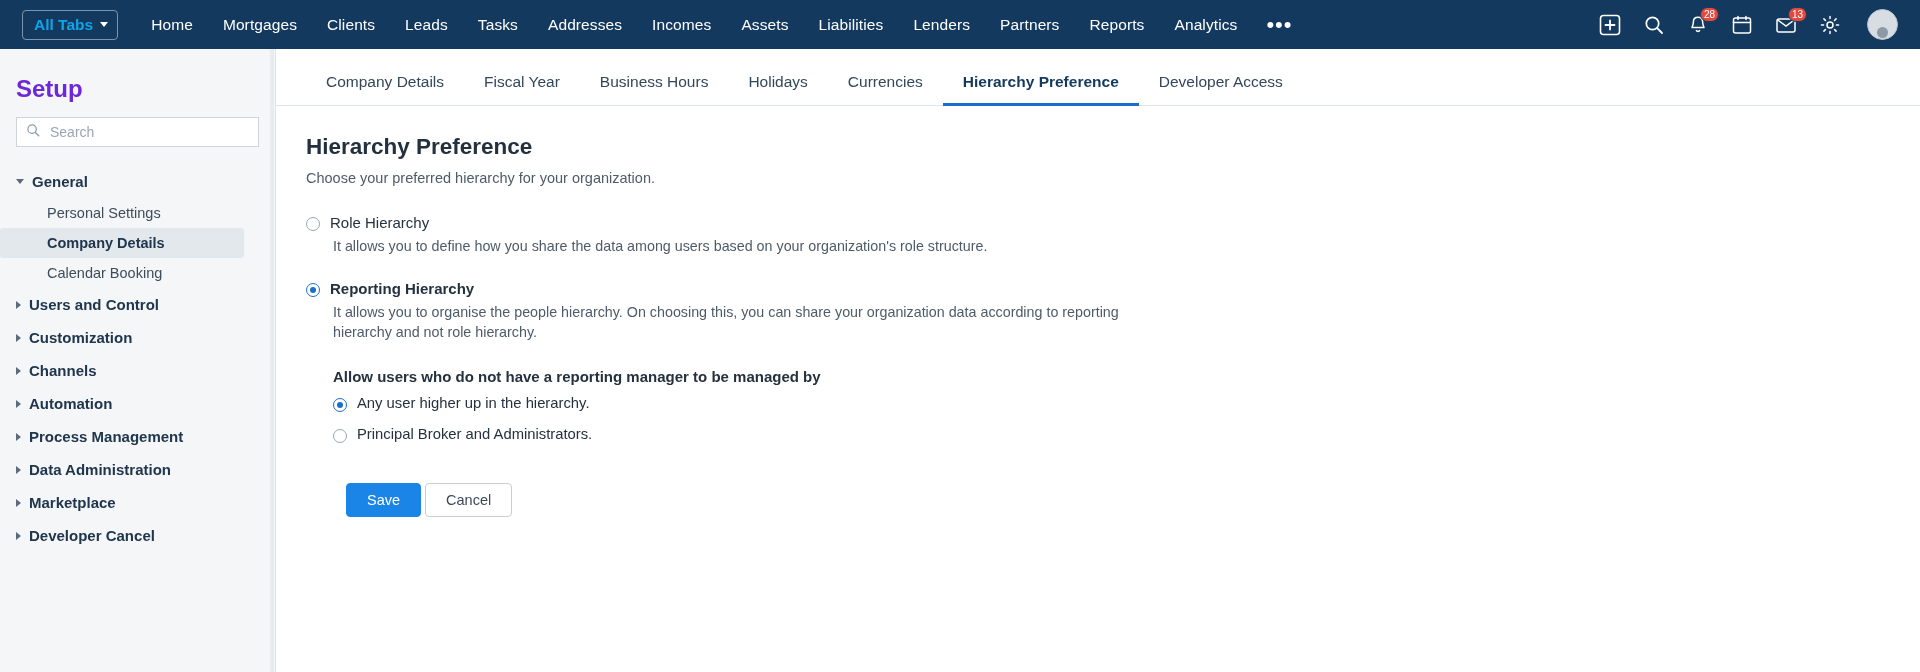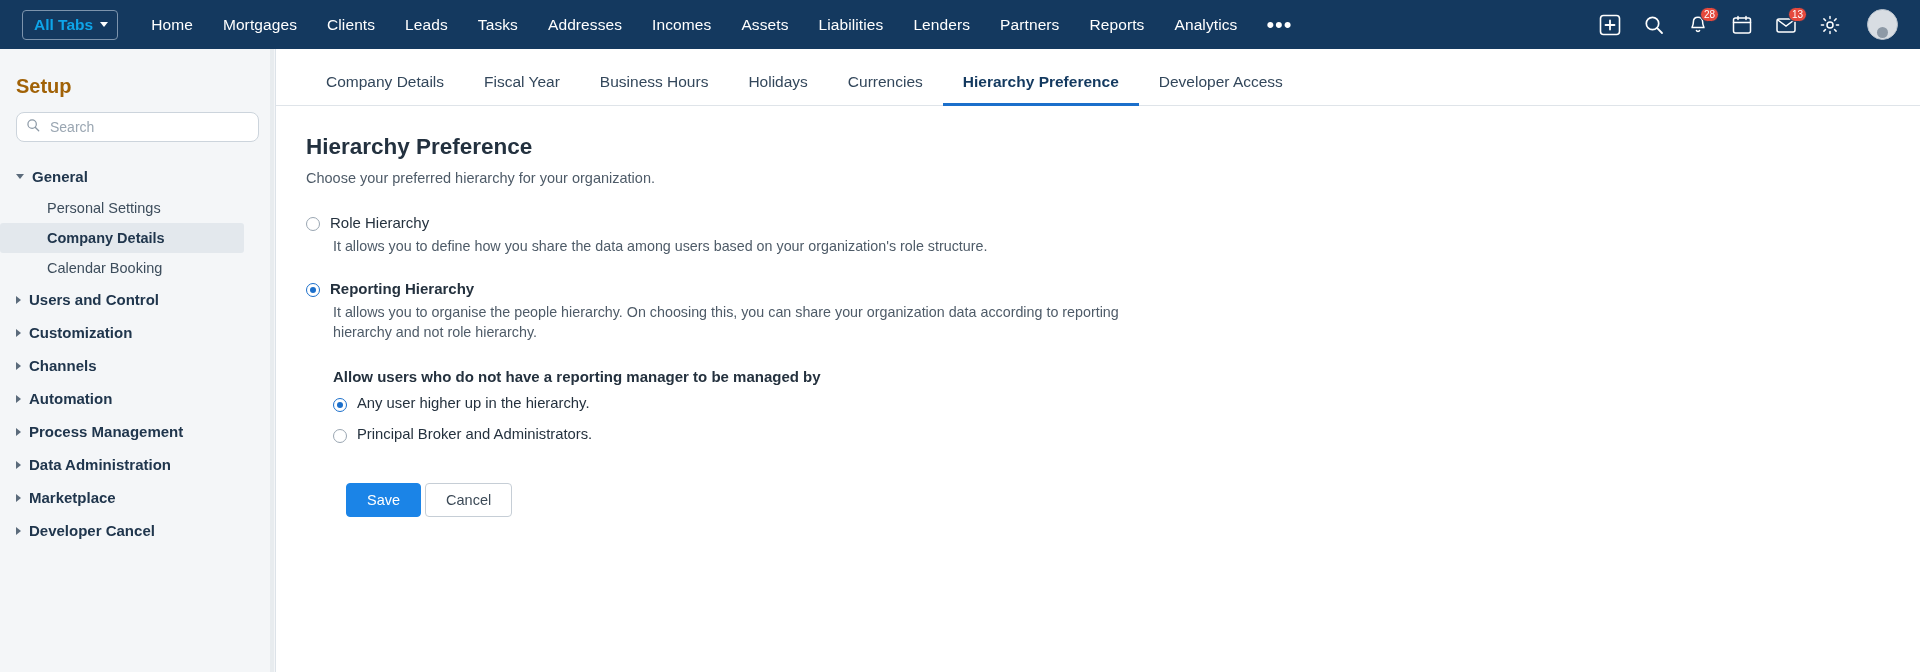--- a/index.html
+++ b/index.html
@@ -92,30 +92,30 @@
   
   .sidebar {
     width: 276px;
     min-width: 276px;
     background: #f4f6f8;
     border-right: 1px solid #dde3e9;
     padding: 0;
     position: relative;
   }
   .setup-title {
-    font-size: 20px;
-    font-weight: bold;
-    color: #a16207;
+    font-size: 24px;
+    font-weight: bold;
+    color: #6d28d9;
     padding: 26px 0 14px 16px;
   }
   .searchbox {
     margin: 0 16px 0 16px;
     background: #ffffff;
     border: 1px solid #ccd4dc;
-    border-radius: 8px;
+    border-radius: 0;
     height: 30px;
     display: flex;
     align-items: center;
     padding: 0 9px;
     gap: 8px;
   }
   .searchbox input {
     border: none;
     outline: none;
     font-size: 14px;

